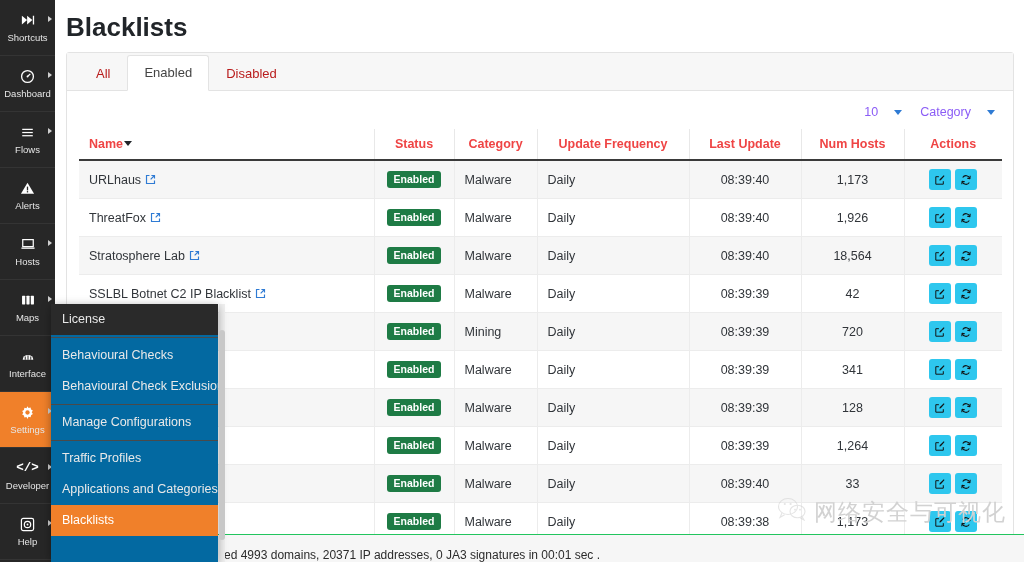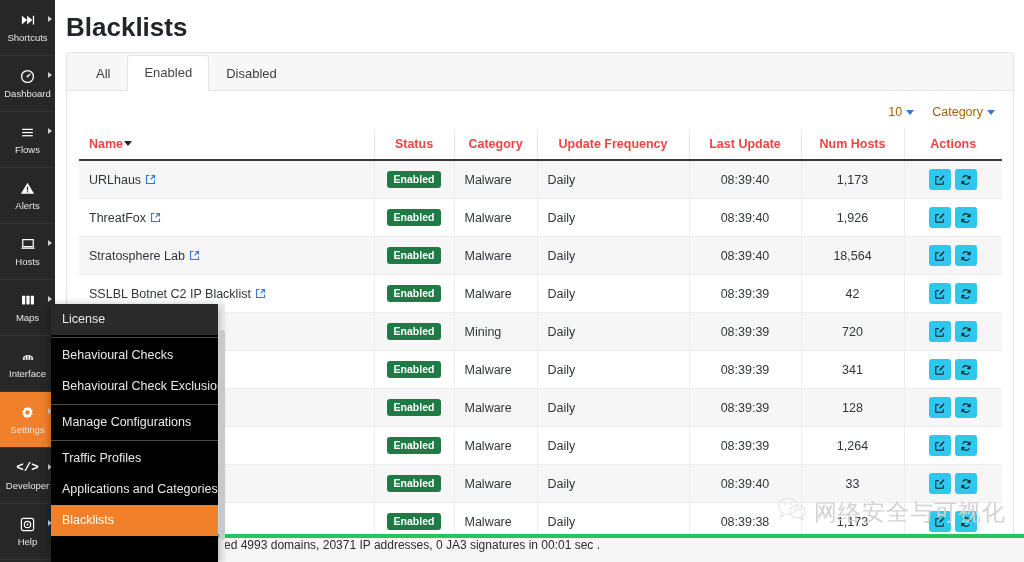--- a/index.html
+++ b/index.html
@@ -67,43 +67,43 @@
     height: 38px;
     background: #f7f7f7;
     border-bottom: 1px solid #e3e3e3;
     display:flex; align-items:flex-end;
     padding-left: 12px;
   }
   .tabs { display:flex; align-items:flex-end; height:38px; }
   .tab {
     font-size: 13px;
     padding: 9px 16px 9px 16px;
-    color: #404040;
+    color: #b91c1c;
     cursor:pointer;
     border: 1px solid transparent;
     border-bottom: none;
     line-height: 16px;
     margin-bottom: -1px;
     border-radius: 3px 3px 0 0;
   }
   .tab.active {
     background:#fff; color:#444;
     border-color:#e3e3e3;
     border-bottom: 1px solid #fff;
   }
 
   .card-body { padding: 10px 12px 0 12px; position:relative; }
 
   .table-tools {
     display:flex; justify-content:flex-end; align-items:center;
     gap: 18px; height:22px; padding-right:6px;
   }
   .tool {
-    font-size: 12.5px; color:#a16207; cursor:pointer;
-    display:flex; align-items:center; gap:4px;
+    font-size: 12.5px; color:#8b5cf6; cursor:pointer;
+    display:flex; align-items:center; gap:16px;
   }
   .caret-dn {
     width:0;height:0;
     border-left:4px solid transparent;
     border-right:4px solid transparent;
     border-top:5px solid #2f7bd4;
     display:inline-block;
   }
 
   table.bl {
@@ -188,32 +188,32 @@
     pointer-events:none;
     z-index: 12;
   }
   .wechat-logo { opacity:.55; }
 
   
   .statusbar {
     position:absolute; left:0; bottom:0;
     width:1024px; height:28px;
     background:#f6f6f6;
-    border-top:4px solid #22c55e;
-    display:flex; align-items:flex-start;
+    border-top:1px solid #22c55e;
+    display:flex; align-items:flex-end;
     padding-left: 224px;
     font-size:12px; color:#2b2b2b;
     z-index: 14;
   }
 
   
   .flyout {
     position:absolute; left:51px; top:304px;
     width: 167px; height: 258px;
-    background:#000000;
+    background:#0369a1;
     z-index: 40;
     box-shadow: 0 2px 9px rgba(0,0,0,.35);
     overflow:hidden;
   }
   .fly-item {
     font-size:12.5px; color:#e9e9e9;
     padding: 8px 0 8px 11px;
     line-height:15px;
     cursor:pointer;
     white-space:nowrap;

